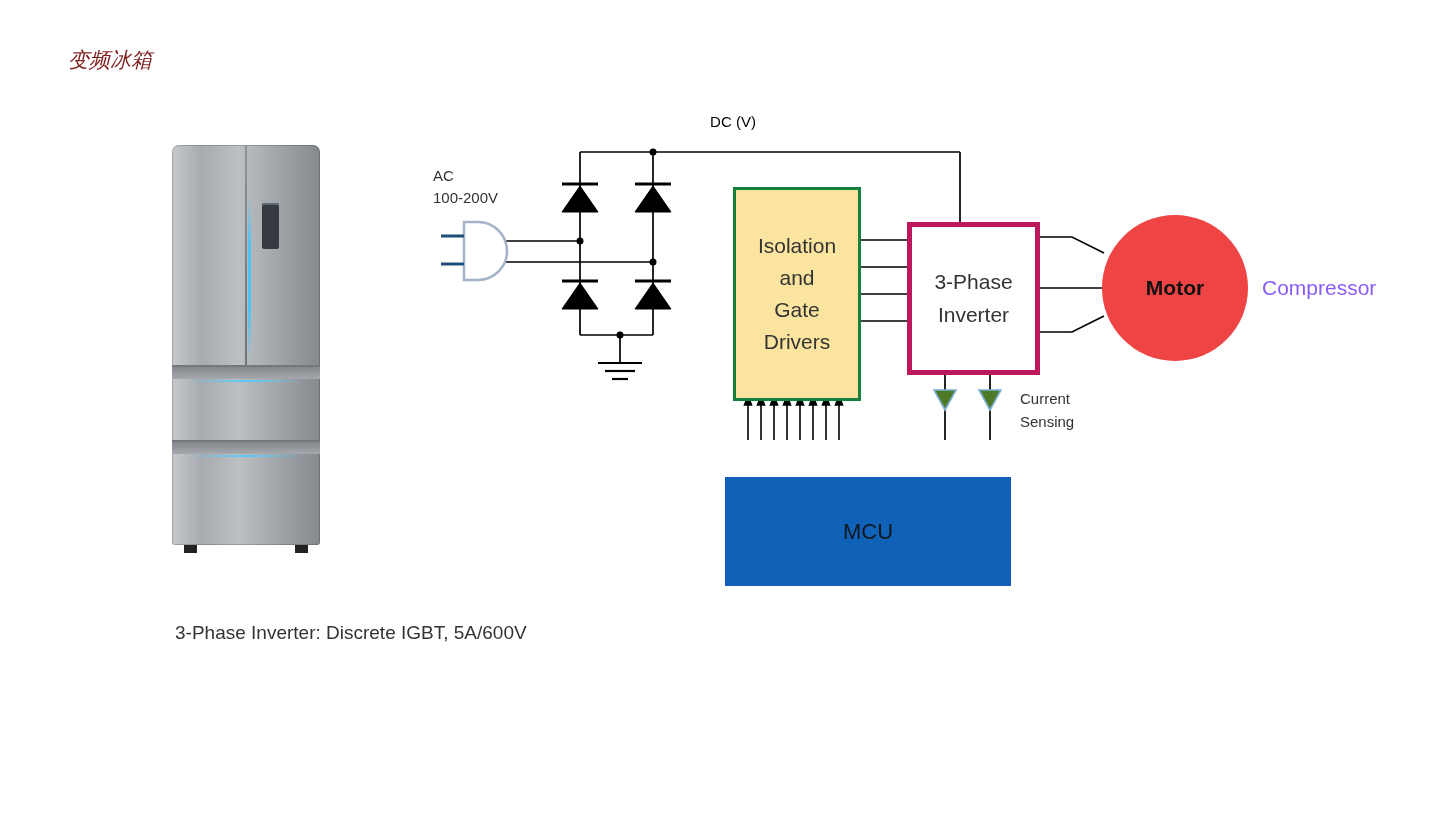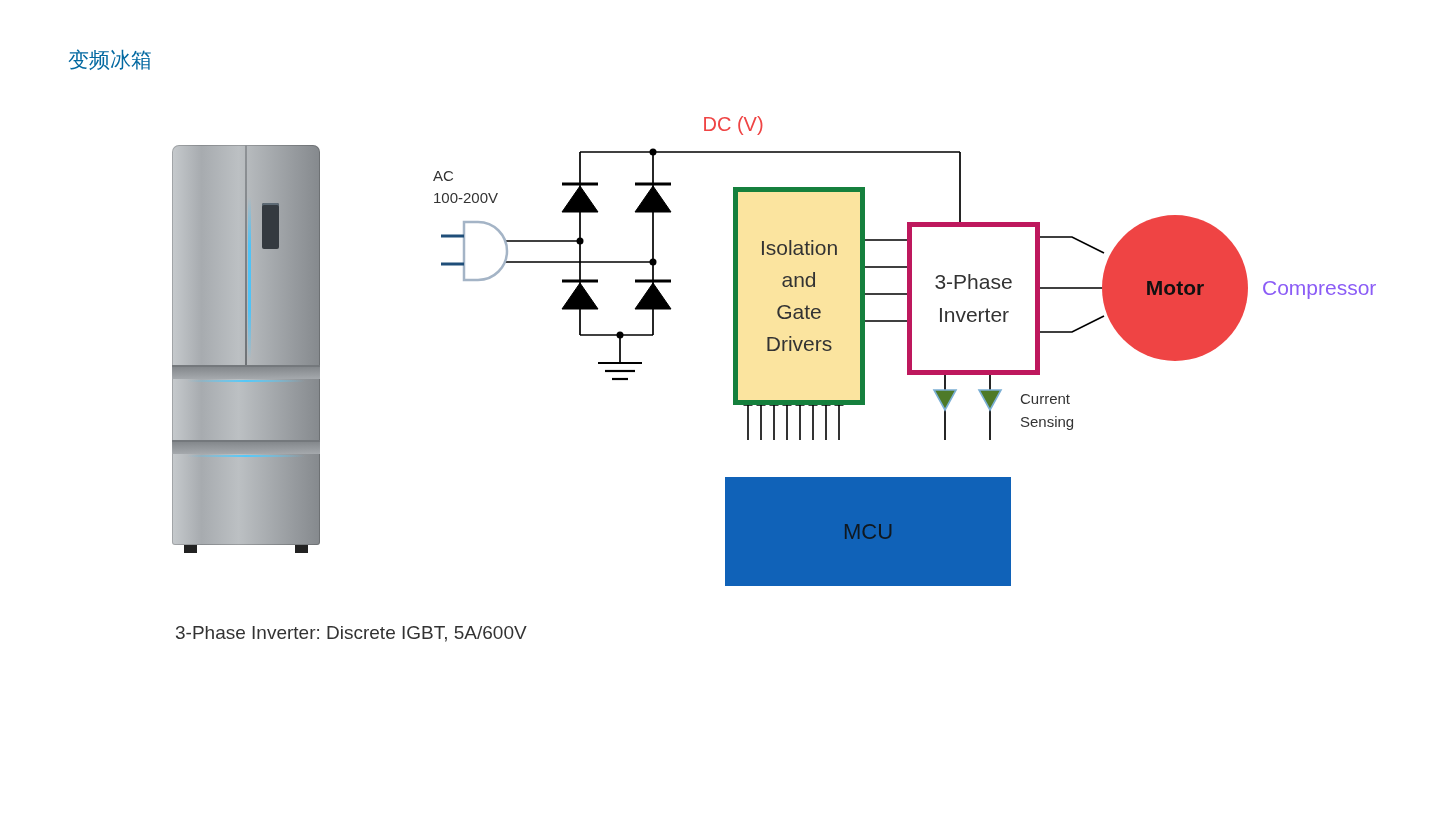--- a/index.html
+++ b/index.html
@@ -1,30 +1,30 @@
 <!DOCTYPE html>
 <html><head>
 <meta charset="utf-8">
 <style>
   html,body{margin:0;padding:0;background:#fff;}
   .stage{position:relative;width:1453px;height:818px;background:#ffffff;overflow:hidden;
          font-family:"Liberation Sans", sans-serif;color:#222;}
   .abs{position:absolute;}
 
   
-  .page-title{left:68px;top:46px;font-size:21px;color:#0369a1;}
-  .dc-label{left:658px;top:113px;width:150px;text-align:center;font-size:20px;color:#ef4444;}
+  .page-title{left:68px;top:46px;font-size:21px;color:#7f1d1d;font-style:italic;}
+  .dc-label{left:658px;top:113px;width:150px;text-align:center;font-size:15px;color:#000000;}
   .ac-label{left:433px;top:165px;width:100px;text-align:left;font-size:15px;color:#333;line-height:1.45;}
   .compressor-label{left:1262px;top:276px;font-size:21px;color:#8b5cf6;}
   .current-sensing-label{left:1020px;top:388px;font-size:15px;color:#333;line-height:1.5;}
   .caption{left:175px;top:622px;font-size:19px;color:#333;}
 
   
   .isolation-box{left:733px;top:187px;width:122px;height:208px;background:#FBE49F;
-    border:5px solid #15803d;display:flex;flex-direction:column;justify-content:center;
+    border:3px solid #15803d;display:flex;flex-direction:column;justify-content:center;
     text-align:center;font-size:21px;color:#333;line-height:1.52;}
   .inverter-box{left:907px;top:222px;width:123px;height:143px;background:#fff;
     border:5px solid #be185d;display:flex;flex-direction:column;justify-content:center;
     text-align:center;font-size:21px;color:#333;line-height:1.55;}
   .motor-circle{left:1102px;top:215px;width:146px;height:146px;border-radius:50%;
     background:#ef4444;display:flex;align-items:center;justify-content:center;
     font-size:21px;font-weight:bold;color:#111;}
   .mcu-box{left:725px;top:440px;width:286px;height:109px;background:#1062B8;
     display:flex;align-items:center;justify-content:center;font-size:22px;color:#10181f;margin-top:37px;}
 

